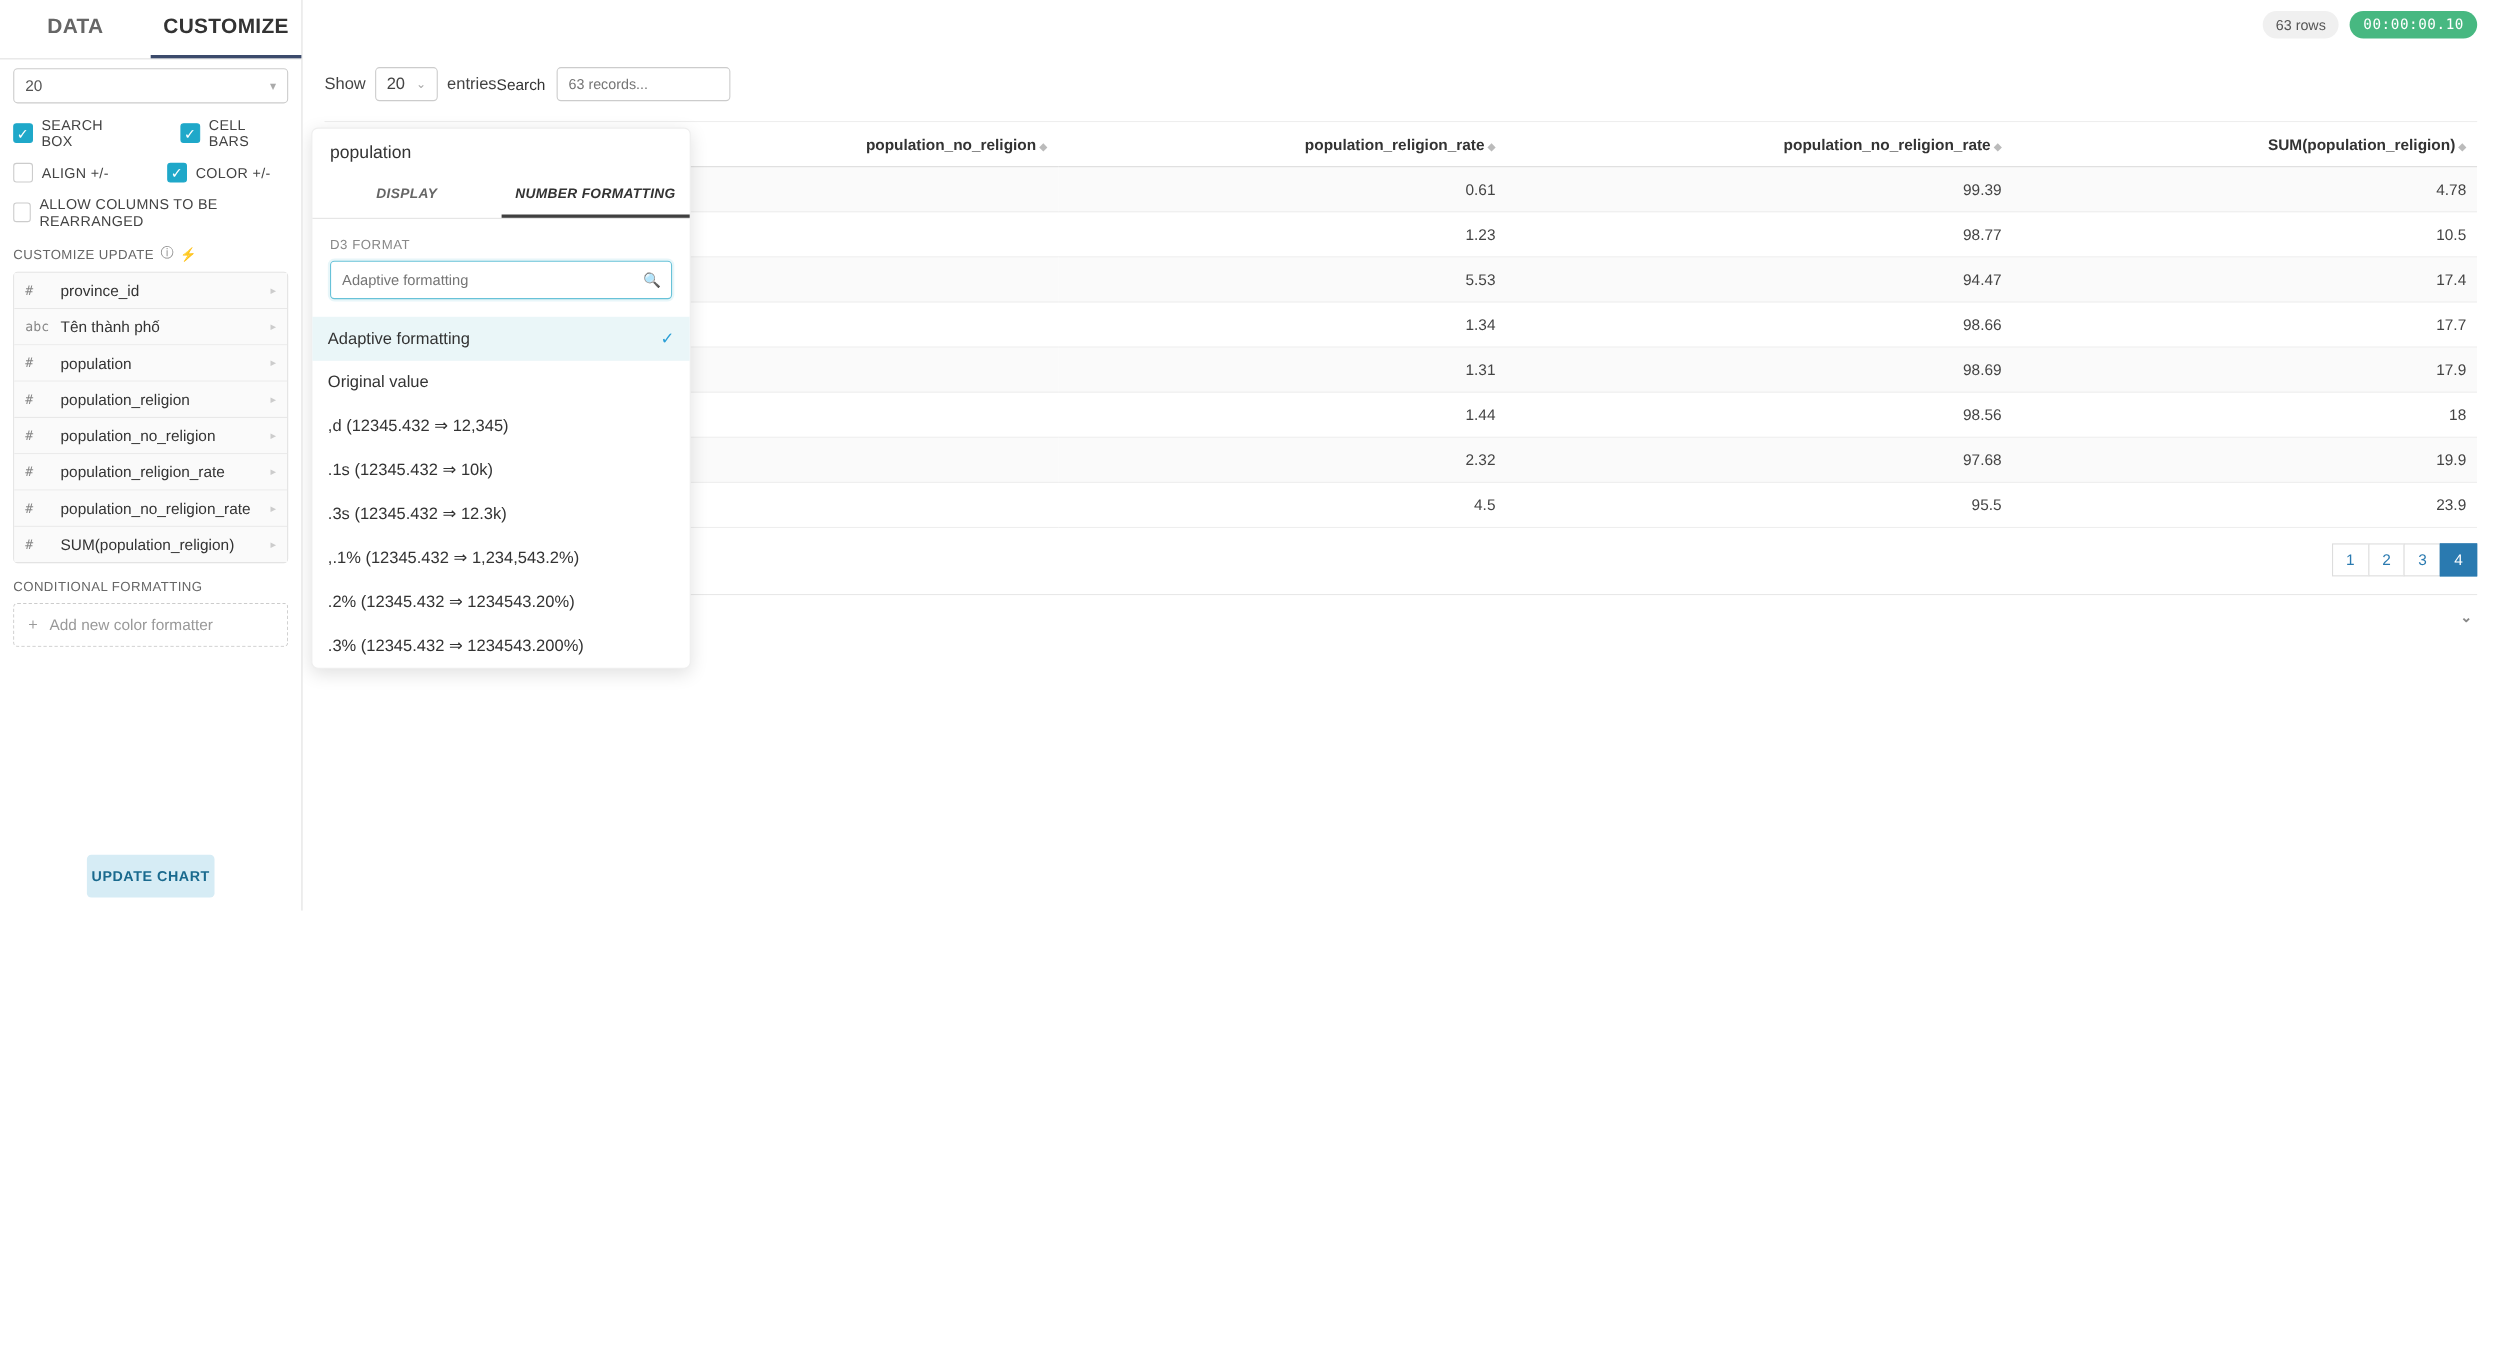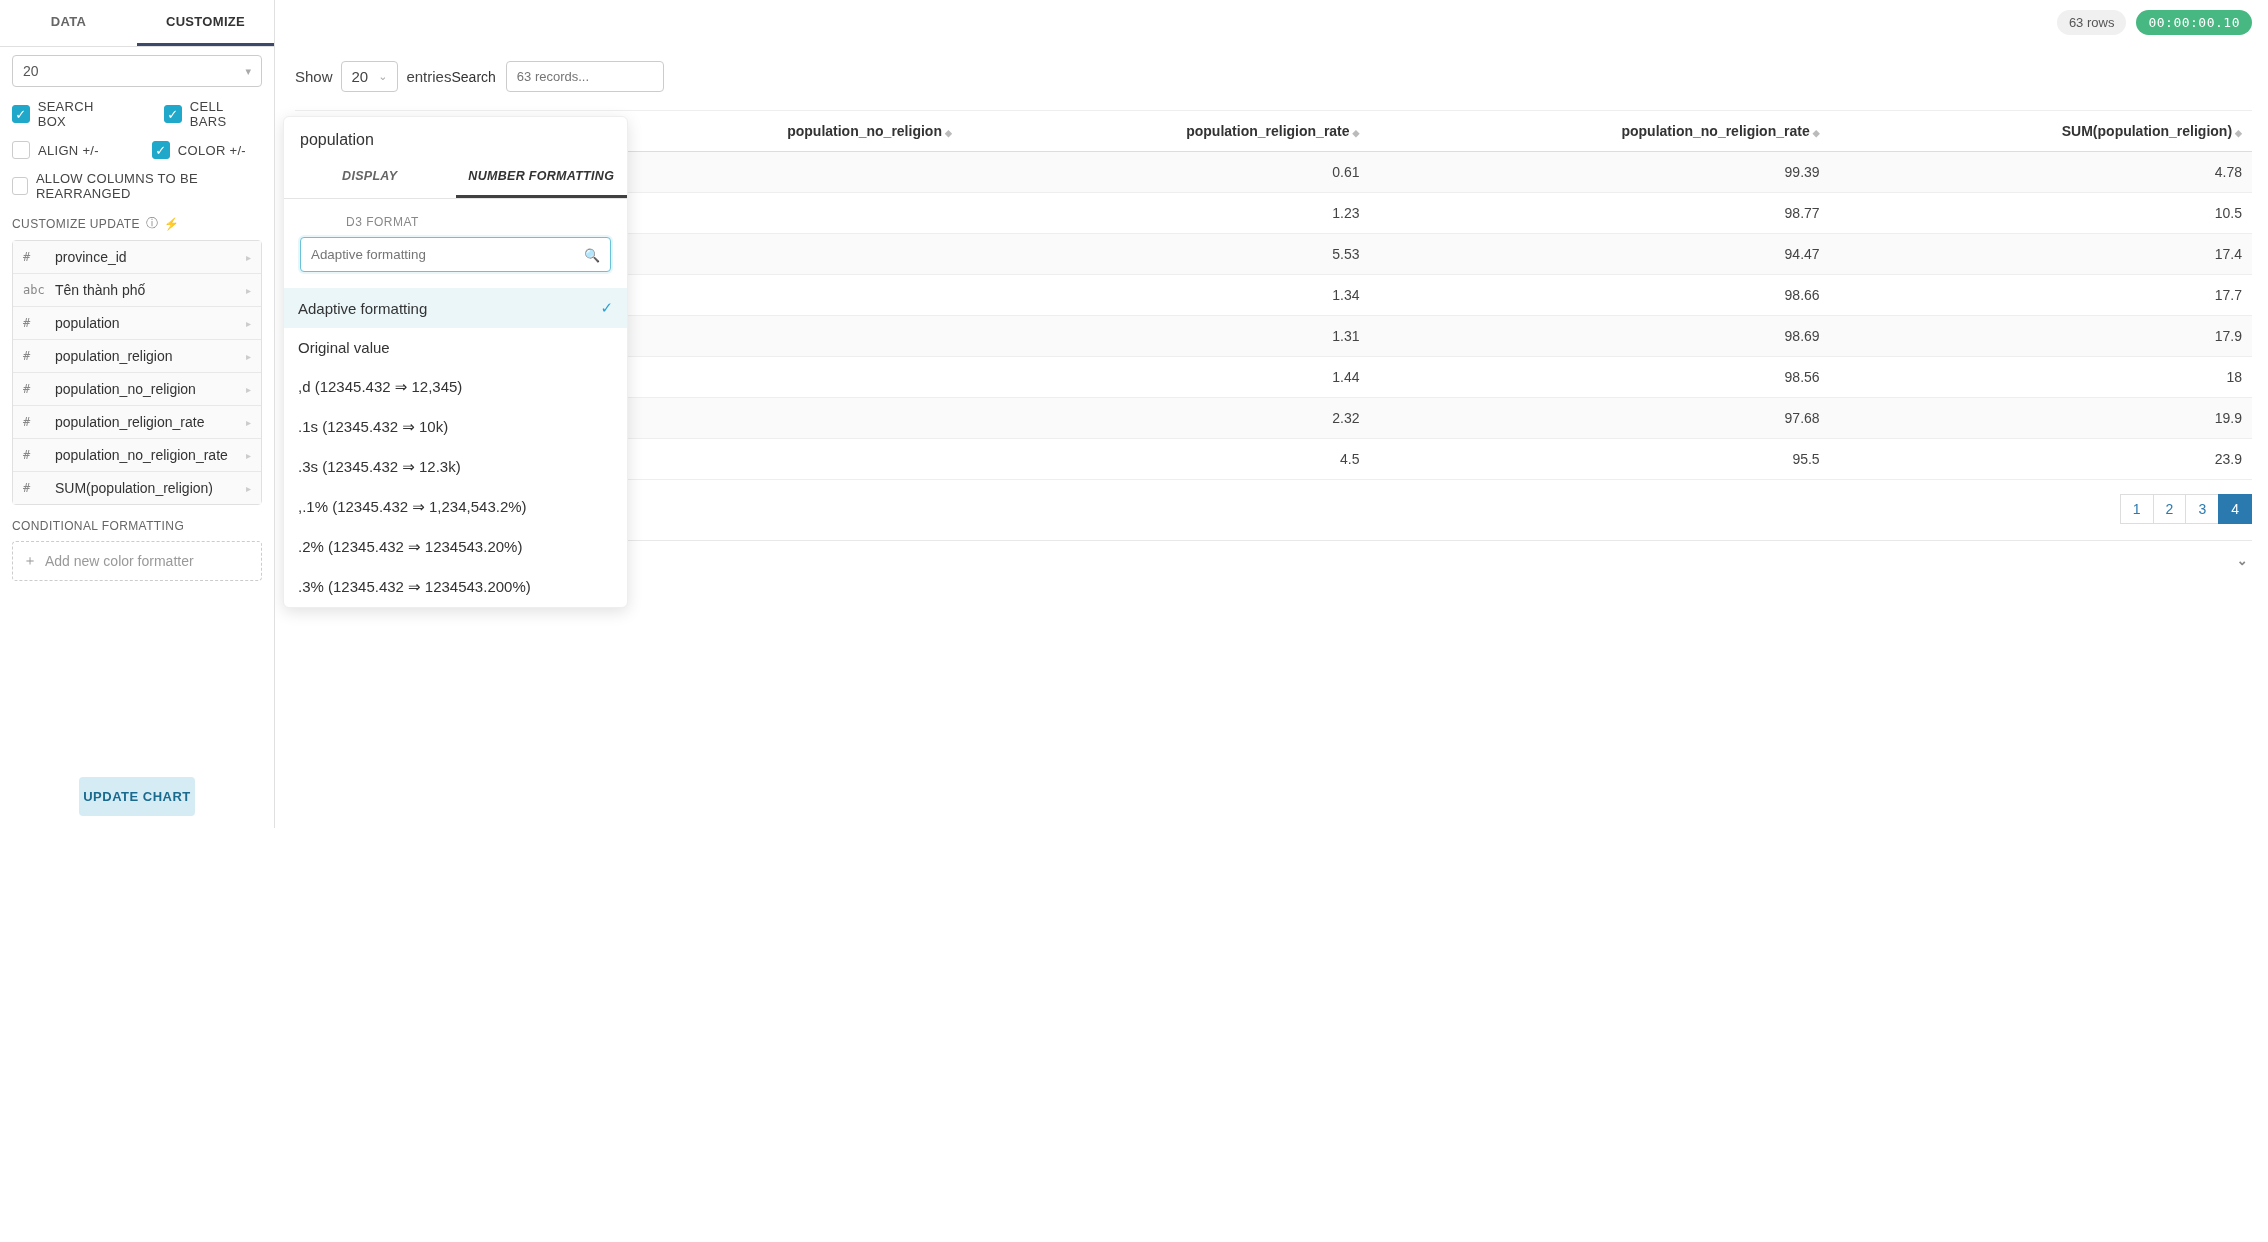--- a/index.html
+++ b/index.html
@@ -1,20 +1,20 @@
 <!DOCTYPE html>
 <html><head>
 <meta charset="utf-8">
 <style>
 * { box-sizing: border-box; margin: 0; padding: 0; }
 body { font-family: -apple-system, BlinkMacSystemFont, "Segoe UI", Helvetica, Arial, sans-serif; color: #333; background: #fff; font-size: 14px; }
 .container { display: flex; width: 100%; height: 828px; }
 .sidebar { width: 275px; border-right: 1px solid #e0e0e0; display: flex; flex-direction: column; padding-bottom: 12px; }
 .tabs { display: flex; border-bottom: 1px solid #e0e0e0; }
-.tab { flex: 1; text-align: center; padding: 14px 0; font-weight: 600; color: #666; cursor: pointer; letter-spacing: 0.3px; font-size: 13px; }
+.tab { flex: 1; text-align: center; padding: 14px 0; font-weight: 600; color: #666; cursor: pointer; letter-spacing: 0.3px; font-size: 19px; }
 .tab.active { color: #333; border-bottom: 3px solid #3b4a6b; }
 .sidebar-body { flex: 1; overflow-y: auto; padding: 8px 12px; }
 .select-box { border: 1px solid #ccc; border-radius: 4px; padding: 7px 10px; display: flex; justify-content: space-between; align-items: center; margin-bottom: 12px; color: #555; cursor: pointer; }
 .chev-down { color: #aaa; font-size: 11px; }
 .check-row { display: flex; gap: 40px; margin-bottom: 12px; }
 .check-item { display: flex; align-items: center; gap: 8px; font-size: 13px; letter-spacing: 0.3px; color: #444; }
 .checkbox { width: 18px; height: 18px; border: 1px solid #ccc; border-radius: 3px; display: inline-flex; align-items: center; justify-content: center; background: #fff; }
 .checkbox.checked { background: #1fa8c9; border-color: #1fa8c9; color: #fff; font-size: 13px; }
 .section-label { font-size: 12px; letter-spacing: 0.4px; color: #666; margin: 14px 0 8px; display: flex; align-items: center; gap: 6px; }
 .info-icon, .bolt-icon { color: #888; font-size: 12px; }
@@ -46,21 +46,21 @@
 .page-btn.active { background: #2a7ab0; color: #fff; border-color: #2a7ab0; }
 .bottom-tabs { display: flex; align-items: center; gap: 24px; border-top: 1px solid #e8e8e8; padding: 12px 4px 0; margin-top: 16px; color: #777; font-weight: 600; font-size: 13px; letter-spacing: 0.4px; }
 .bottom-tabs .spacer { flex: 1; }
 .bottom-chev { color: #888; cursor: pointer; }
 .popover { position: absolute; top: 116px; left: 8px; width: 345px; background: #fff; border-radius: 6px; box-shadow: 0 4px 16px rgba(0,0,0,0.12); z-index: 50; border: 1px solid #eee; }
 .popover-title { padding: 14px 16px 8px; font-size: 16px; color: #333; }
 .pop-tabs { display: flex; border-bottom: 1px solid #e4e4e4; }
 .pop-tab { flex: 1; text-align: center; padding: 12px 0; font-weight: 600; color: #666; font-size: 12.5px; letter-spacing: 0.3px; cursor: pointer; font-style: italic; }
 .pop-tab.active { color: #333; border-bottom: 3px solid #404040; }
 .pop-body { padding: 16px; }
-.d3-label { font-size: 12px; color: #888; letter-spacing: 0.5px; margin-bottom: 8px; margin-left: 46px; }
+.d3-label { font-size: 12px; color: #888; letter-spacing: 0.5px; margin-bottom: 8px; }
 .d3-input { border: 1px solid #68c2d8; border-radius: 4px; padding: 9px 32px 9px 10px; width: 100%; position: relative; box-shadow: 0 0 0 2px rgba(104,194,216,0.15); }
 .d3-input-wrap { position: relative; }
 .d3-search-icon { position: absolute; right: 10px; top: 50%; transform: translateY(-50%); color: #bbb; font-size: 13px; }
 .dropdown { margin-top: 0; }
 .dd-item { padding: 11px 14px; cursor: pointer; display: flex; justify-content: space-between; align-items: center; font-size: 15px; color: #333; }
 .dd-item.selected { background: #eaf6f8; }
 .dd-check { color: #2a9fd6; }
 </style>
 </head>
 <body>

